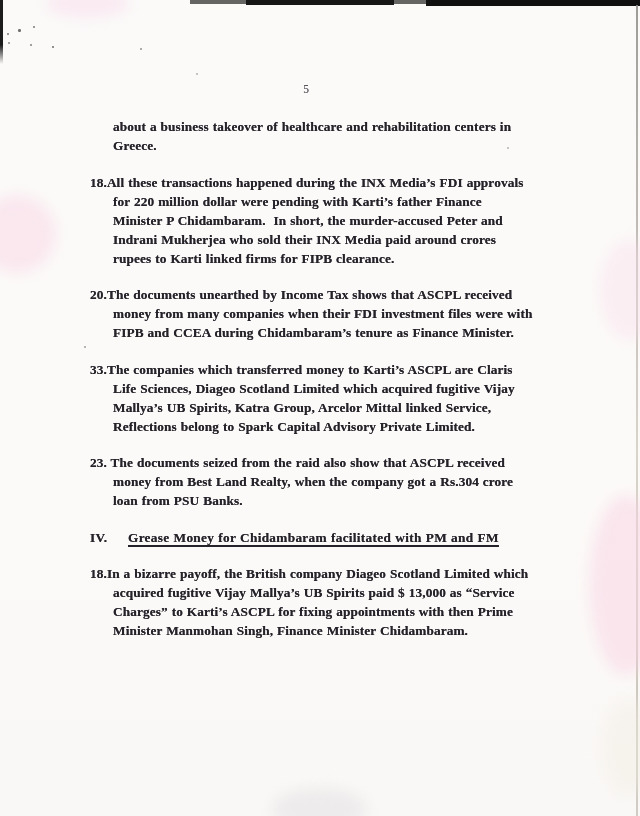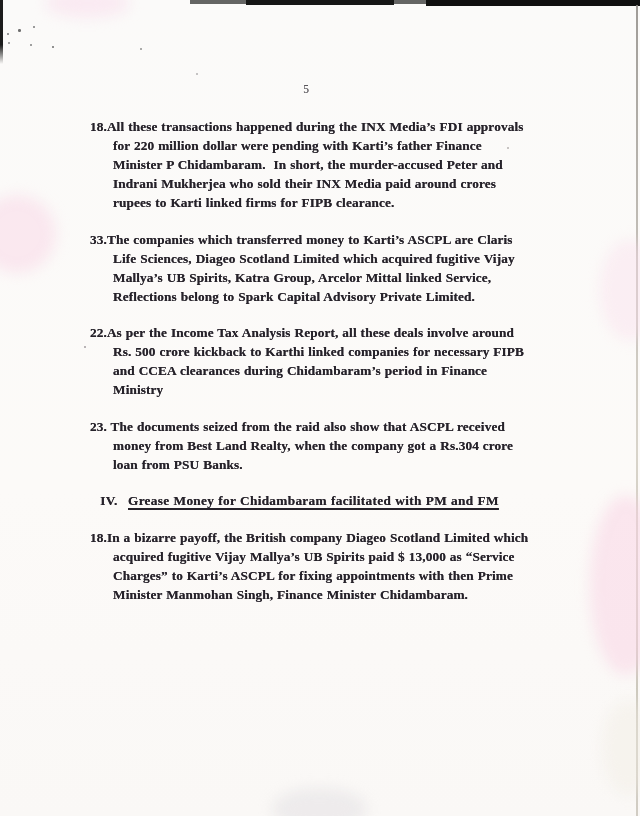--- a/index.html
+++ b/index.html
@@ -23,21 +23,21 @@
     line-height: 19px;
     letter-spacing: 0.1px;
     word-spacing: 0.5px;
     text-shadow: 0 0 0.6px rgba(38,34,42,0.75);
     filter: blur(0.22px);
   }
   .para { margin: 0 0 17.5px 0; white-space: pre-wrap; }
   .hang { padding-left: 23px; text-indent: -23px; }
   .cont { padding-left: 23px; }
   .heading { margin: 0 0 17.5px 0; white-space: pre; letter-spacing: 0.3px; }
-  .heading .num { display: inline-block; width: 38px; text-align: center; }
+  .heading .num { display: inline-block; width: 38px; }
   .heading .title {
     text-decoration: underline;
     text-decoration-thickness: 1.8px;
     text-underline-offset: 3px;
   }
   .page-number {
     position: absolute; left: 306px; top: 83px;
     transform: translateX(-50%);
     font-size: 11.5px; font-weight: 400; color: #5a575c;
     text-shadow: 0 0 0.5px rgba(90,87,92,0.6);
@@ -97,37 +97,38 @@
   <div class="art speck s6"></div>
   <div class="art speck s7"></div>
   <div class="art speck s8"></div>
   <div class="art speck s9"></div>
   <div class="art speck s10"></div>
 
   <div class="page-number">5</div>
 
   <div class="content">
 
+    <p class="para cont">about a business takeover of healthcare and rehabilitation centers in
+Greece.</p>
 
     <p class="para hang"><span class="num">18.</span><span>All these transactions happened during the INX Media’s FDI approvals
 for 220 million dollar were pending with Karti’s father Finance
 Minister P Chidambaram.  In short, the murder-accused Peter and
 Indrani Mukherjea who sold their INX Media paid around crores
 rupees to Karti linked firms for FIPB clearance.</span></p>
 
+    <p class="para hang"><span class="num">20.</span><span>The documents unearthed by Income Tax shows that ASCPL received
+money from many companies when their FDI investment files were with
+FIPB and CCEA during Chidambaram’s tenure as Finance Minister.</span></p>
 
     <p class="para hang"><span class="num">33.</span><span>The companies which transferred money to Karti’s ASCPL are Claris
 Life Sciences, Diageo Scotland Limited which acquired fugitive Vijay
 Mallya’s UB Spirits, Katra Group, Arcelor Mittal linked Service,
 Reflections belong to Spark Capital Advisory Private Limited.</span></p>
 
-    <p class="para hang"><span class="num">22.</span><span>As per the Income Tax Analysis Report, all these deals involve around
-Rs. 500 crore kickback to Karthi linked companies for necessary FIPB
-and CCEA clearances during Chidambaram’s period in Finance
-Ministry</span></p>
 
     <p class="para hang"><span class="num">23.</span><span> The documents seized from the raid also show that ASCPL received
 money from Best Land Realty, when the company got a Rs.304 crore
 loan from PSU Banks.</span></p>
 
     <p class="heading"><span class="num">IV.</span><span class="title">Grease Money for Chidambaram facilitated with PM and FM</span></p>
 
     <p class="para hang"><span class="num">18.</span><span>In a bizarre payoff, the British company Diageo Scotland Limited which
 acquired fugitive Vijay Mallya’s UB Spirits paid $ 13,000 as “Service
 Charges” to Karti’s ASCPL for fixing appointments with then Prime

